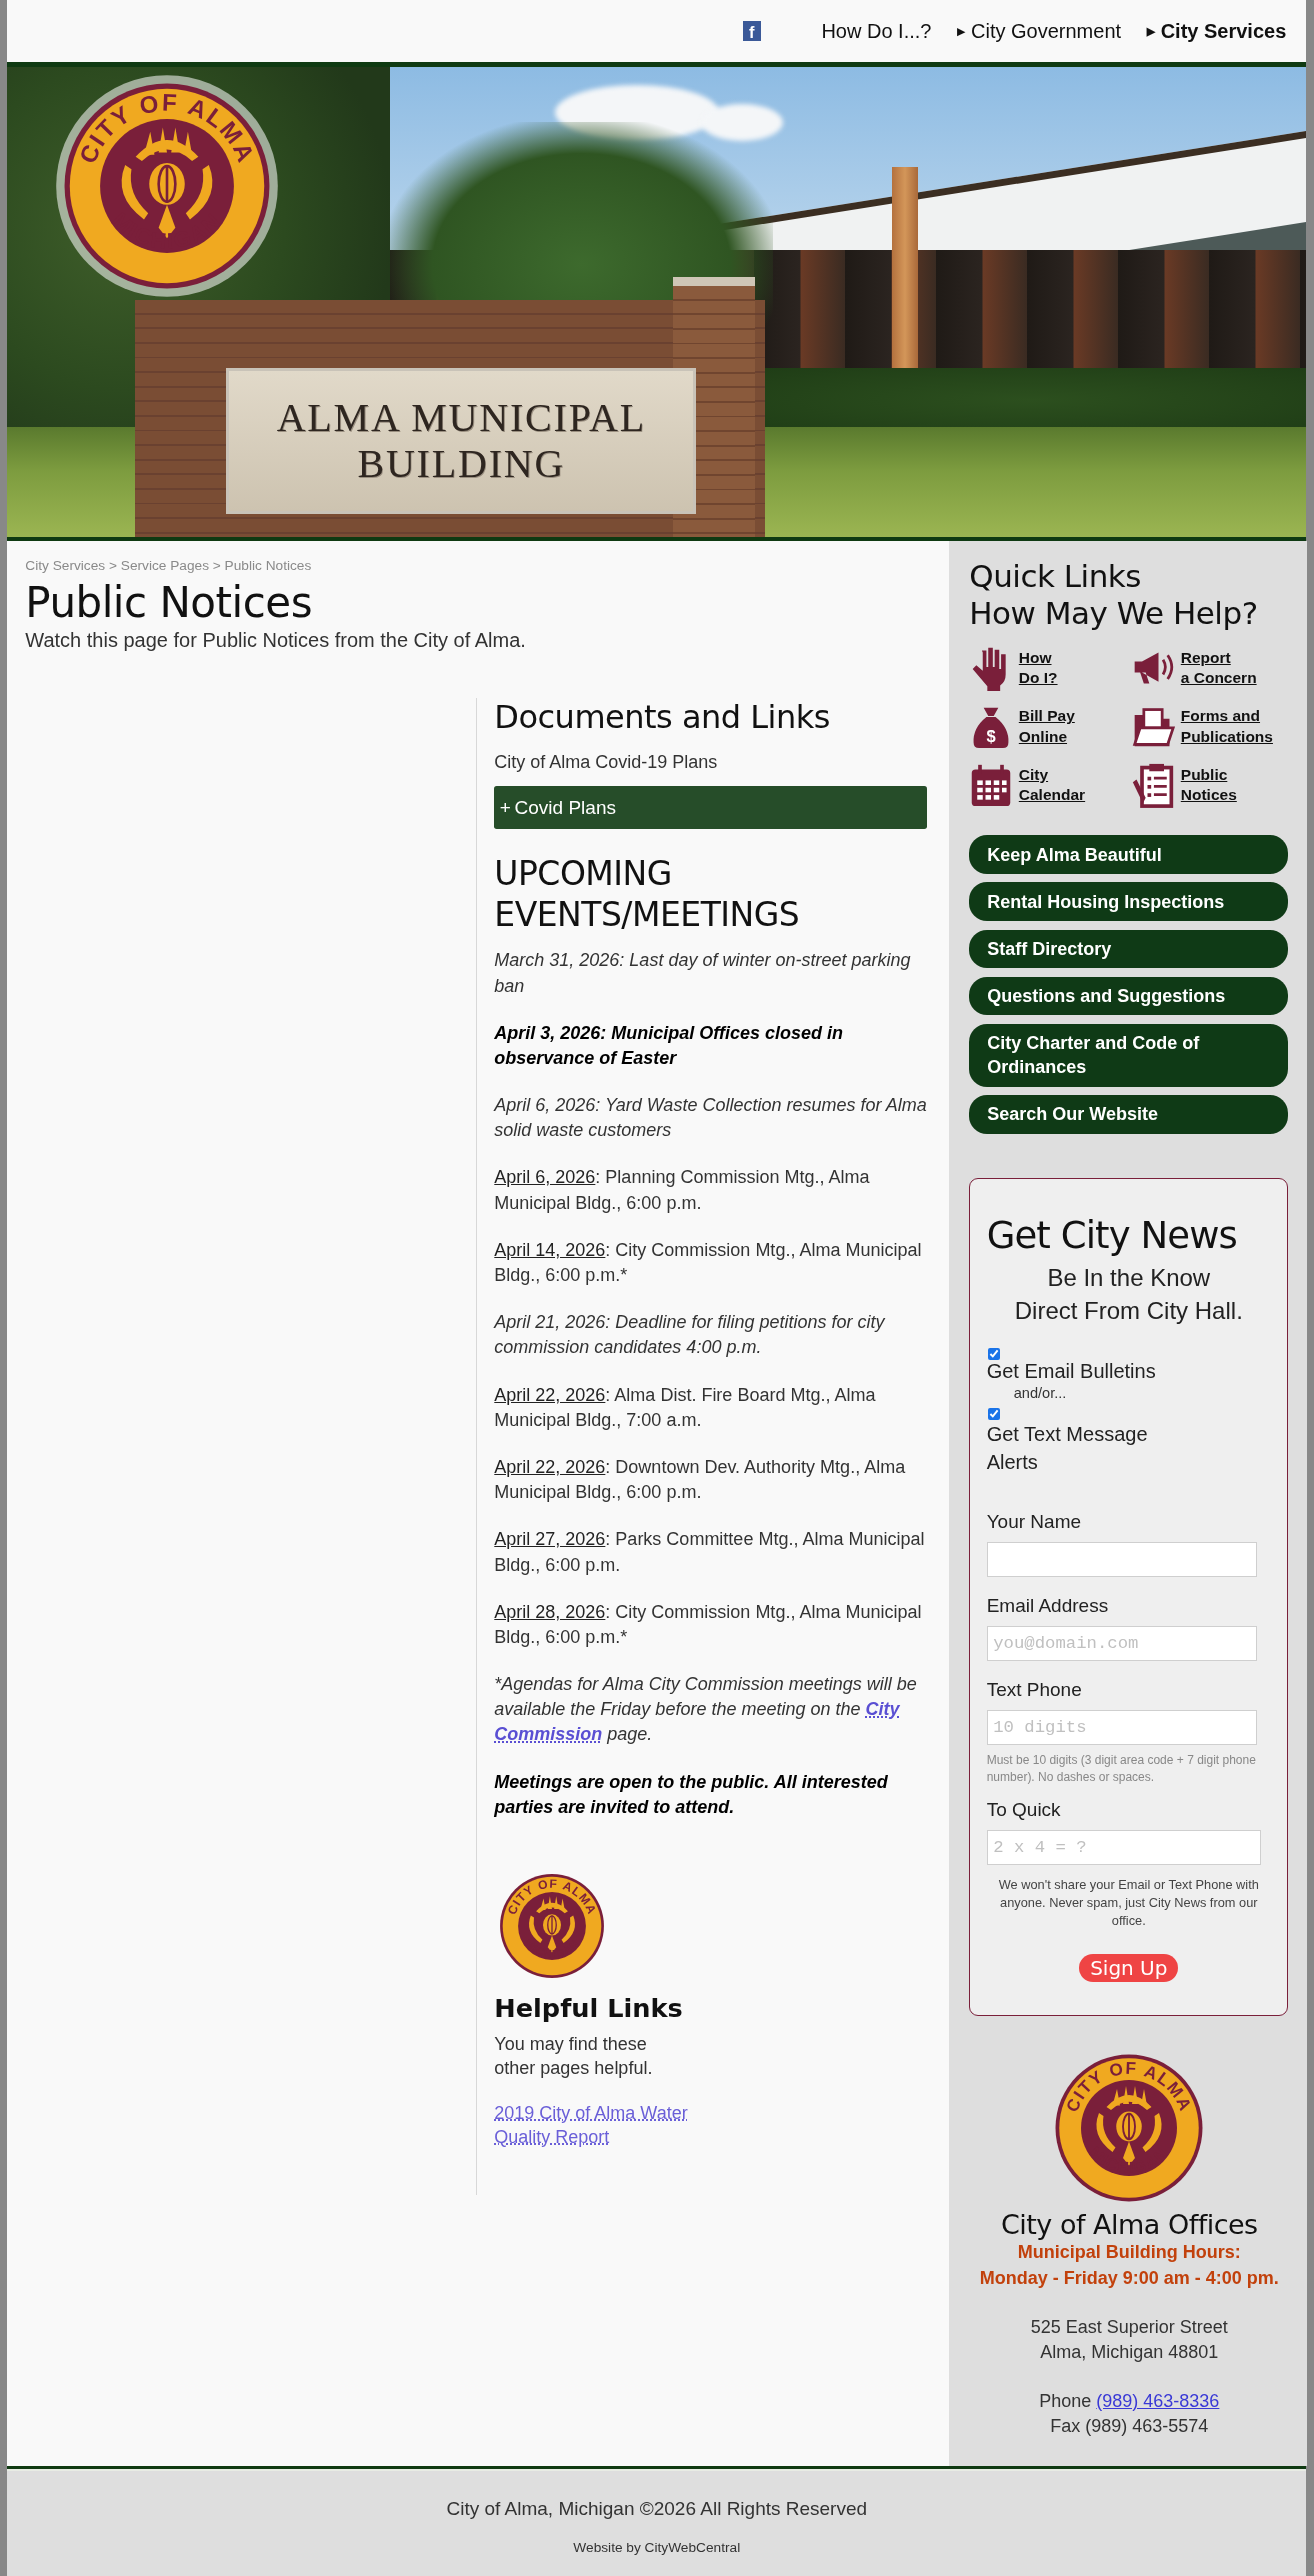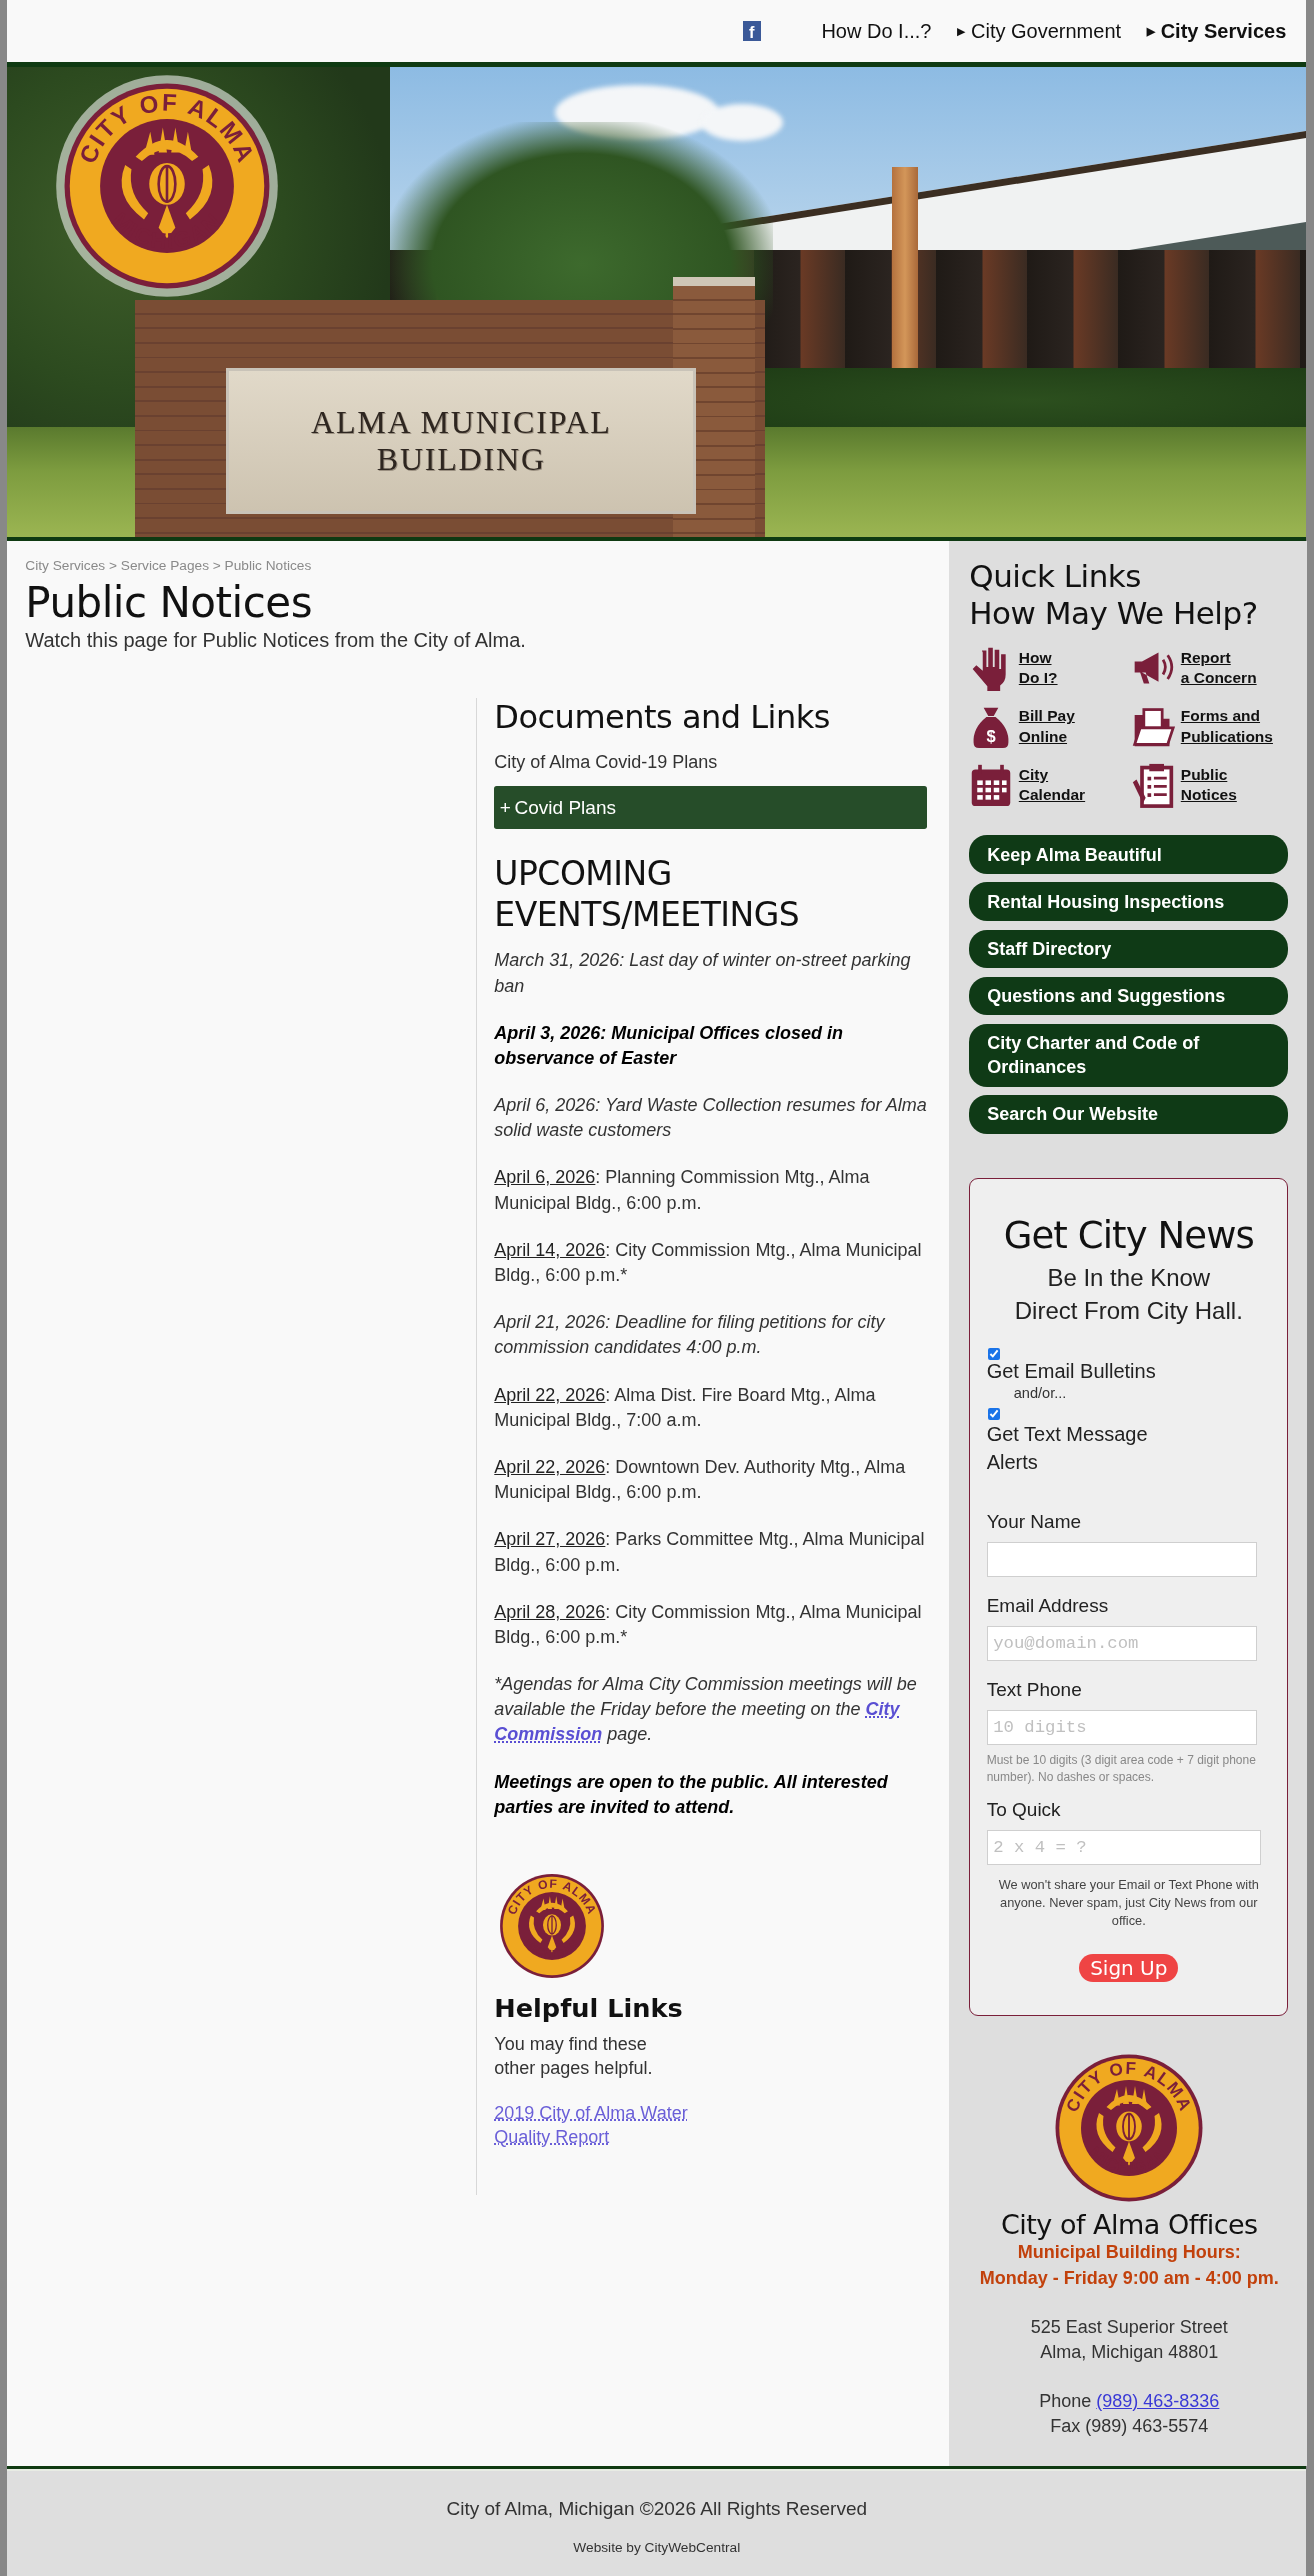--- a/index.html
+++ b/index.html
@@ -24,21 +24,21 @@
   .trees-mid { position: absolute; left: 383px; top: 55px; width: 383px; height: 237px; background: radial-gradient(ellipse at 50% 60%, #3d6a2d 0%, #2f5522 55%, transparent 75%); }
   .roof { position: absolute; left: 292px; top: 64px; width: 1007px; height: 137px; background: #f0f2f2; transform: skewY(-9deg); transform-origin: right top; border-top: 7.3px solid #3b2e22; }
   .fascia { position: absolute; left: 301px; top: 155px; width: 998px; height: 37px; background: #4d5a58; transform: skewY(-9deg); transform-origin: right top; }
   .windows { position: absolute; left: 292px; top: 183px; width: 1007px; height: 192px; background: repeating-linear-gradient(90deg, #1f1a16 0px, #2b2420 46px, #6a3a25 47px, #3a2b22 91px); }
   .pillar { position: absolute; background: linear-gradient(90deg, #b4713e, #d39659, #a9693a); }
   .lawn { position: absolute; left: 0; bottom: 0; width: 100%; height: 110px; background: linear-gradient(180deg, #5a7a2e, #7d9c3f 40%, #9bb552); }
   .shrubs { position: absolute; left: 748px; top: 301px; width: 551px; height: 64px; background: radial-gradient(ellipse at 50% 50%, #2c4f1e, #1f3d16); }
   .sign-wall { position: absolute; left: 128px; top: 233px; width: 630px; height: 237px; background: repeating-linear-gradient(180deg, #7a4d34 0 12.8px, #6a4130 12.8px 14.6px); }
   .sign-post { position: absolute; left: 666px; top: 210px; width: 82px; height: 260px; background: repeating-linear-gradient(180deg, #8a5a3c 0 12.8px, #70452f 12.8px 14.6px); border-top: 9px solid #cfc6b6; }
   .sign-panel { position: absolute; left: 219px; top: 301px; width: 470px; height: 146px; background: linear-gradient(180deg, #e1d9c9, #cdc3b0); border: 3.7px solid #c9c3b8; display: flex; flex-direction: column; align-items: center; justify-content: center; }
-  .sign-panel span { font-family: "Liberation Serif", serif; color: #2e2620; font-size: 32px; letter-spacing: 1.8px; line-height: 1.15; text-shadow: 0.9px 0.9px 0 #9a8f80; }
+  .sign-panel span { font-family: "Liberation Serif", serif; color: #2e2620; font-size: 40px; letter-spacing: 1.8px; line-height: 1.15; text-shadow: 0.9px 0.9px 0 #9a8f80; }
   .banner-bottom { height: 4.6px; background: #0f3a12; }
 
   .seal { position: absolute; left: 27px; top: 71px; width: 266px; height: 230px; z-index: 5; }
 
   
   .content { display: flex; }
   .main { width: 942px; padding: 16.4px 18px 55px 18px; background: #f9f9f9; position: relative; }
   .sidebar { width: 358px; background: #dedede; padding: 16.4px 18px 27px 20px; }
 
   .breadcrumb { font-size: 13.7px; color: #8a8a8a; margin-top: 0px; }
@@ -70,21 +70,21 @@
   
   .ql-title { font-family: "DejaVu Sans", sans-serif; font-size: 31px; line-height: 1.2; color: #111; letter-spacing: -0.5px; }
   .ql-grid { display: grid; grid-template-columns: 162px 162px; row-gap: 12.8px; margin-top: 12.8px; }
   .ql-item { display: flex; align-items: center; text-decoration: none; }
   .ql-icon { width: 44px; height: 46px; margin-right: 5.5px; flex: none; }
   .ql-label { font-size: 15.5px; font-weight: bold; color: #111; line-height: 1.3; text-decoration: underline; }
   .pill-list { margin-top: 27px; display: flex; flex-direction: column; gap: 8.2px; }
   .pill { display: block; background: #0f3a16; color: #fff; font-weight: bold; font-size: 18px; padding: 7.3px 18px; border-radius: 18px; text-decoration: none; line-height: 1.35; width: 319px; }
 
   .news-box { margin-top: 44px; border: 1.8px solid #7a1f3a; border-radius: 9px; background: #efefef; padding: 35px 16.4px 33px 16.4px; width: 319px; }
-  .news-title { font-family: "DejaVu Sans", sans-serif; font-size: 37px; text-align: center; color: #111; letter-spacing: -0.9px; }
+  .news-title { font-family: "DejaVu Sans", sans-serif; font-size: 37px; color: #111; letter-spacing: -0.9px; }
   .news-sub { font-size: 24px; text-align: center; color: #222; line-height: 1.4; margin-top: 3.7px; }
   .check-row { display: flex; align-items: flex-start; margin-top: 16.4px; font-size: 20px; color: #222; flex-direction: column; }
   .check-row + .andor { font-size: 14.6px; color: #333; margin: 1.8px 0 0 27px; }
   .check-row input { width: 12px; height: 12px; margin: 3.7px 3.7px 0 1.8px; accent-color: #1a73e8; }
   .check-row.second { margin-top: 3.7px; line-height: 1.4; }
   .field-label { font-size: 19px; color: #222; margin-top: 27px; }
   .check-row.second + .field-label { margin-top: 35px; }
   .field-input { display: block; width: 270px; height: 35px; margin-top: 9px; border: 0.9px solid #cfcfcf; background: #fff; font-family: "Liberation Mono", monospace; font-size: 17.3px; padding: 0 5.5px; color: #333; }
   .field-input::placeholder { color: #c0c0c0; }
   .help-text { font-size: 12px; color: #888; margin-top: 7.3px; line-height: 1.35; }

